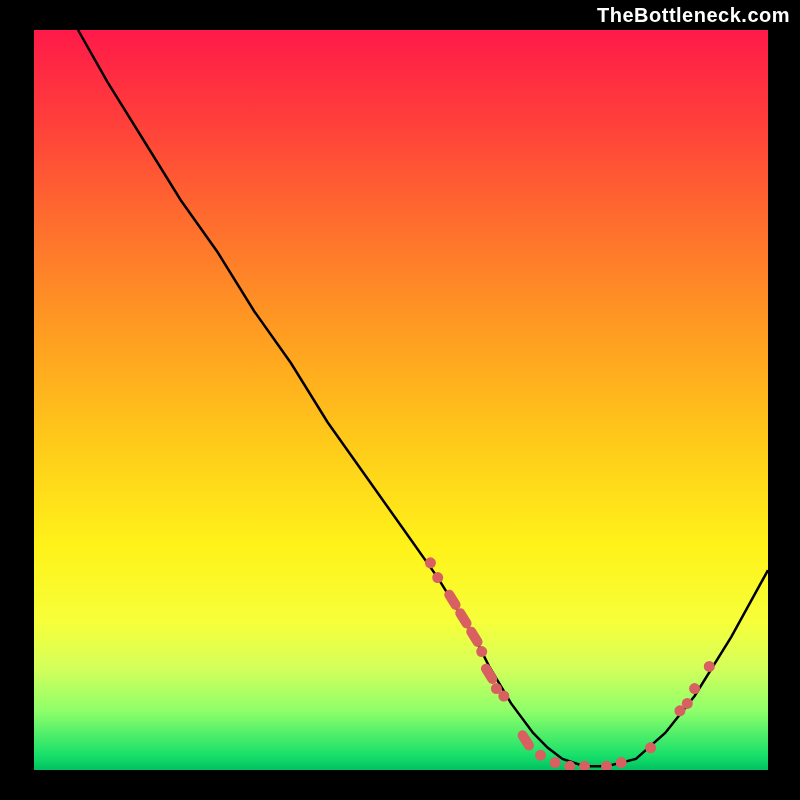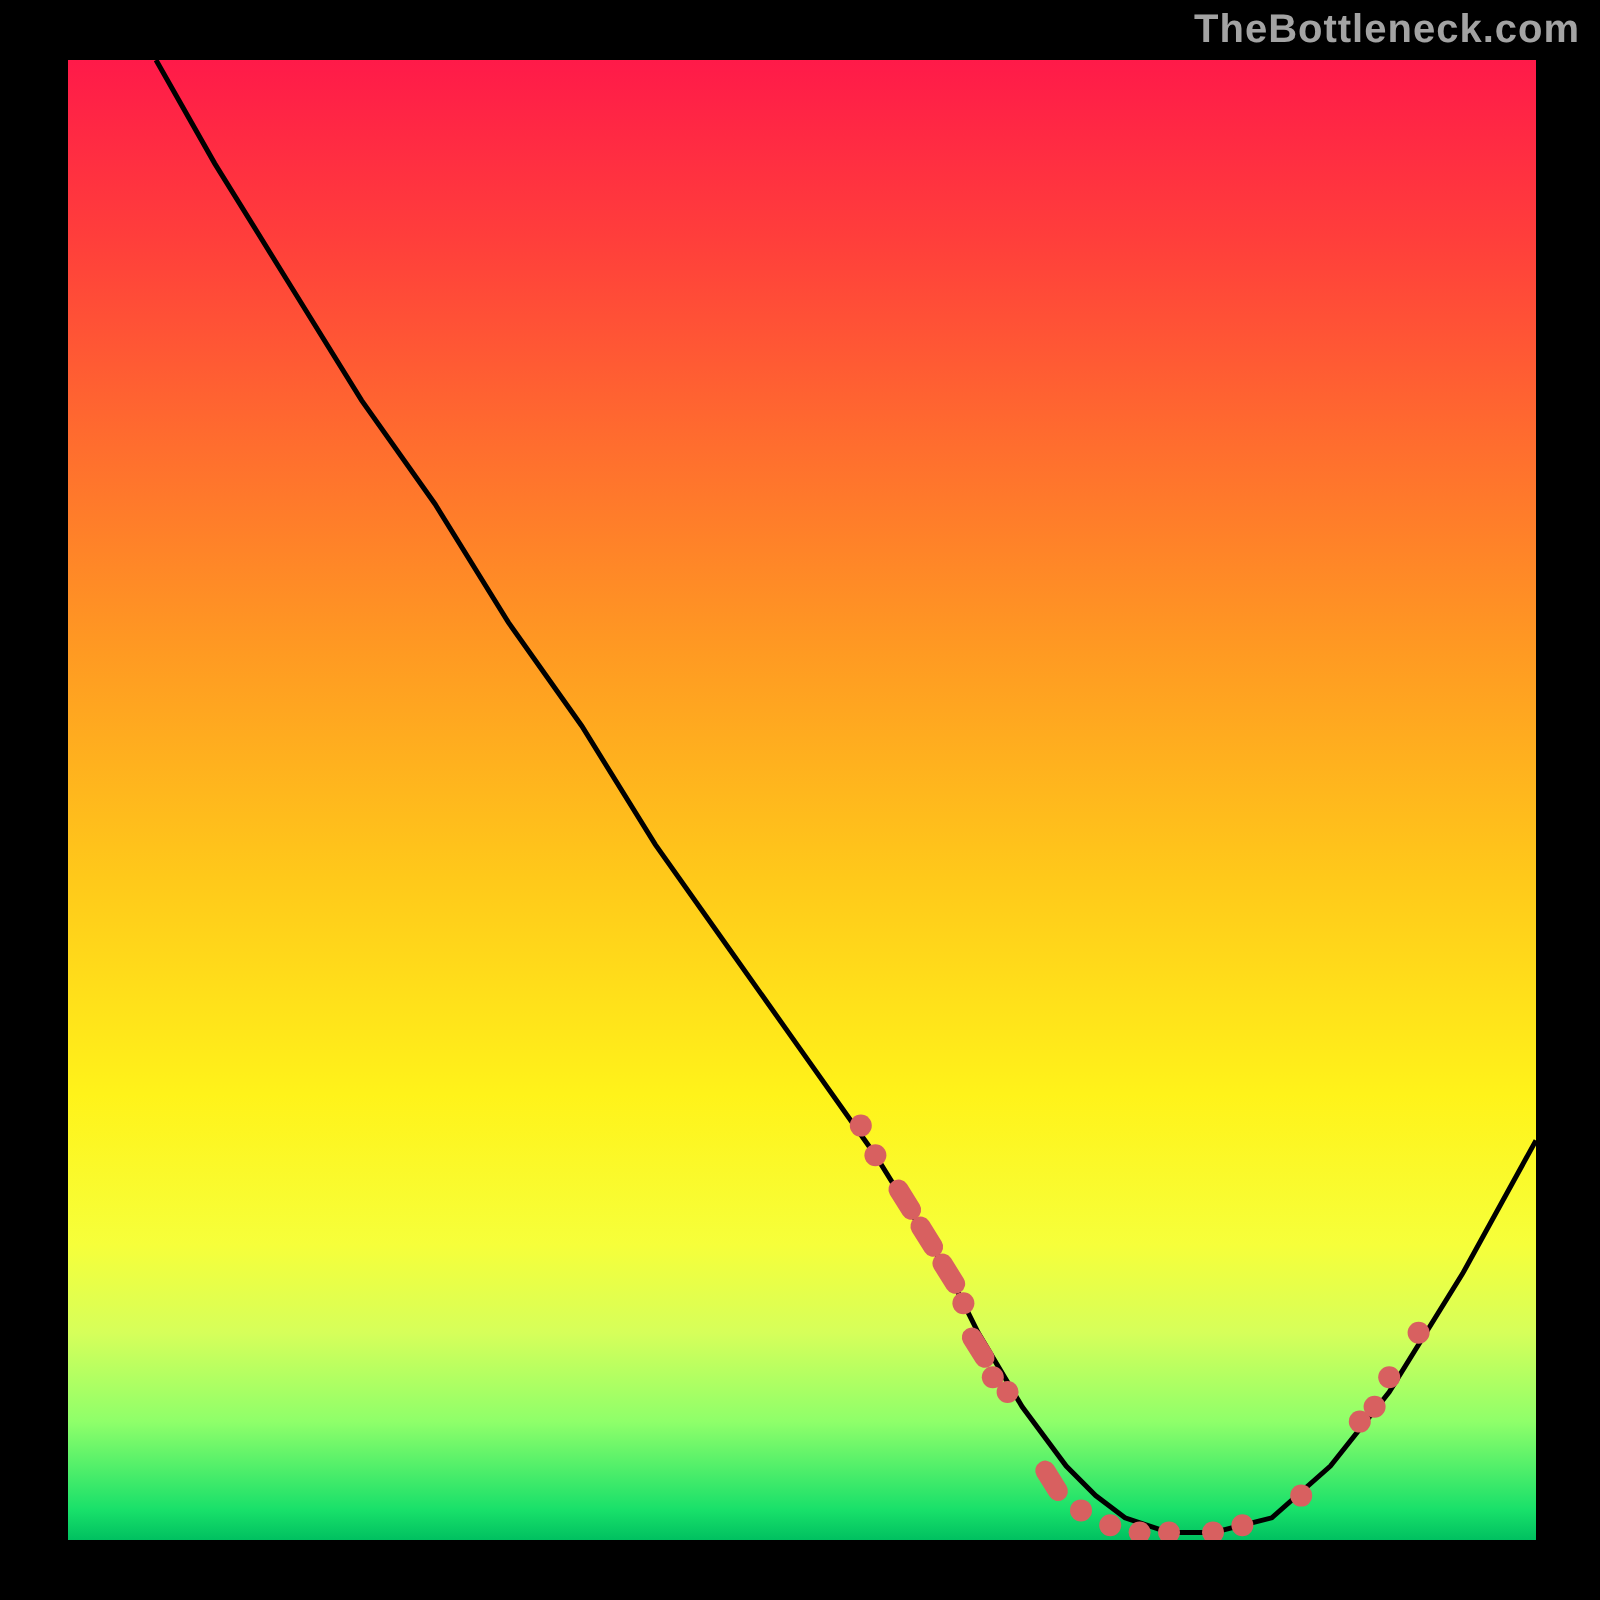--- a/index.html
+++ b/index.html
@@ -13,21 +13,21 @@
   }
   .stage {
     position: relative;
     width: 800px;
     height: 800px;
   }
   .attribution {
     position: absolute;
     top: 4px;
     right: 10px;
-    color: #a3a3a3;
+    color: #ffffff;
     font-size: 20px;
     font-weight: bold;
     letter-spacing: 0.5px;
     z-index: 3;
   }
   .plot-area {
     position: absolute;
     left: 34px;
     top: 30px;
     width: 734px;

